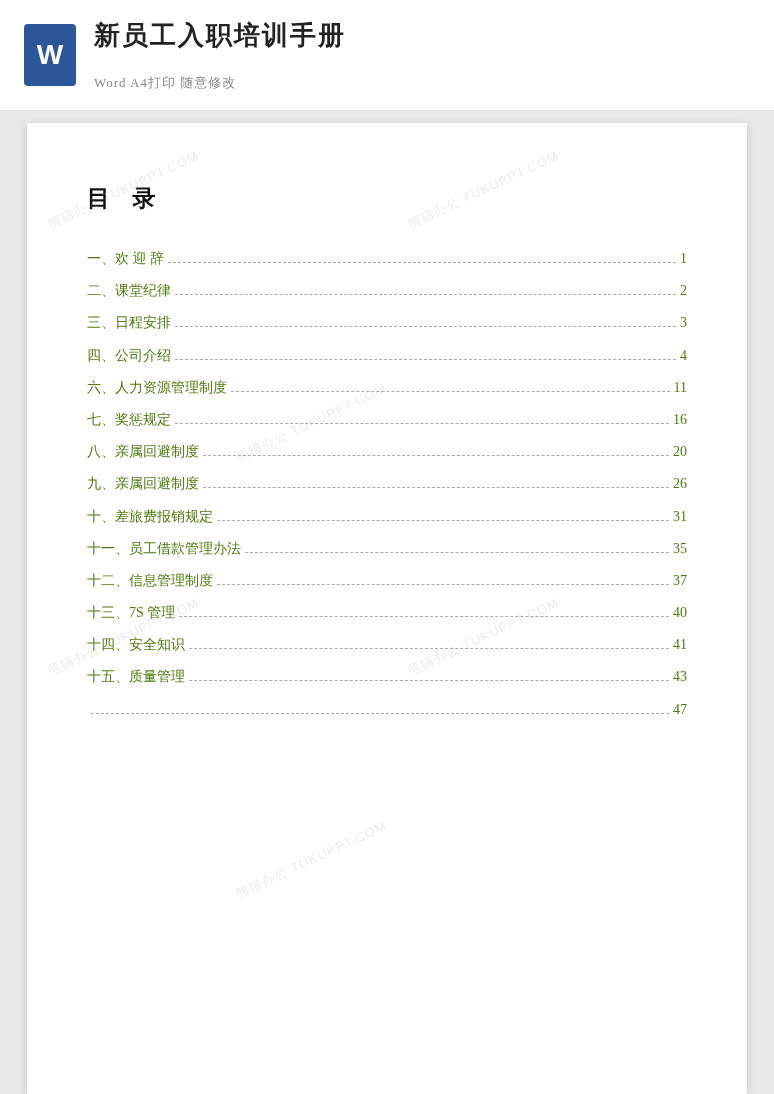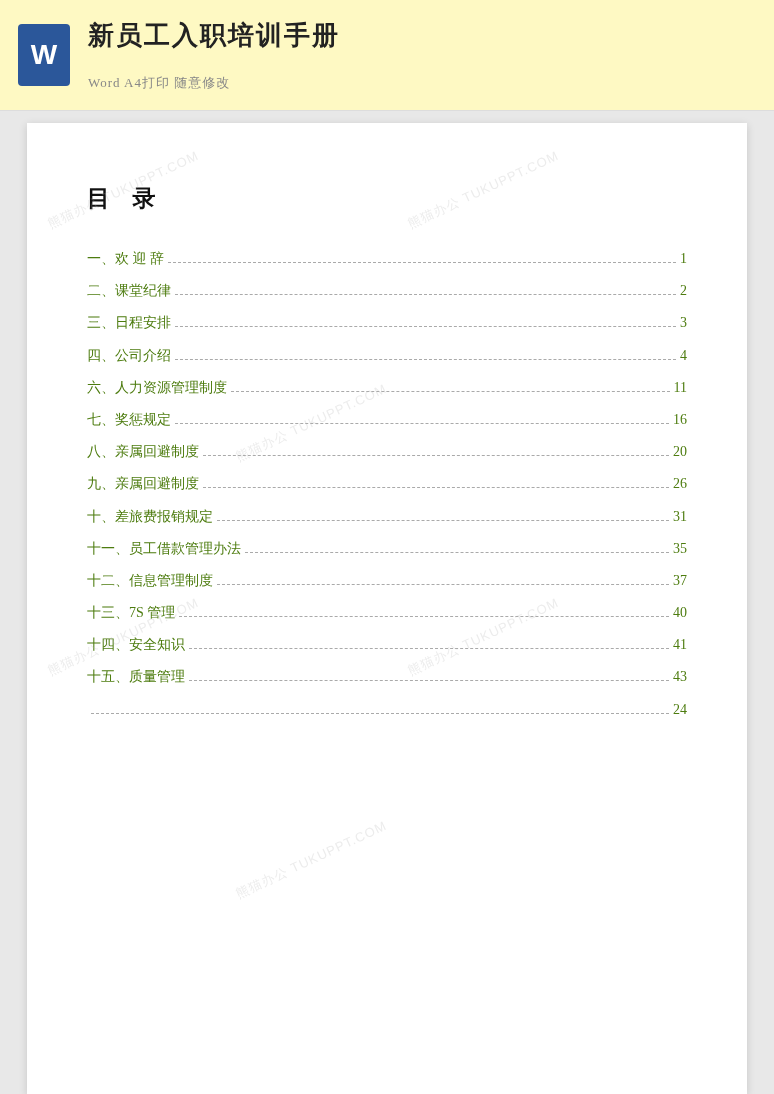--- a/index.html
+++ b/index.html
@@ -10,24 +10,24 @@
       font-family: 'SimSun', 'STSong', serif;
       overflow: hidden;
       display: flex;
       flex-direction: column;
       align-items: center;
     }
 
     
     .header {
       width: 774px;
-      background: #fef9c3;
+      background: #ffffff;
       display: flex;
       align-items: center;
-      padding: 18px 30px 18px 18px;
+      padding: 18px 30px 18px 24px;
       gap: 18px;
       border-bottom: 1px solid #ddd;
     }
     .word-icon {
       width: 52px;
       height: 62px;
       background: #2b579a;
       border-radius: 4px;
       display: flex;
       align-items: center;
@@ -220,16 +220,16 @@
         <span class="toc-dots"></span>
         <span class="toc-page">41</span>
       </li>
       <li class="toc-item">
         <span class="toc-label">十五、质量管理</span>
         <span class="toc-dots"></span>
         <span class="toc-page">43</span>
       </li>
       <li class="toc-item">
         <span class="toc-dots"></span>
-        <span class="toc-page">24</span>
+        <span class="toc-page">47</span>
       </li>
     </ul>
 </div>
 
 </body></html>

